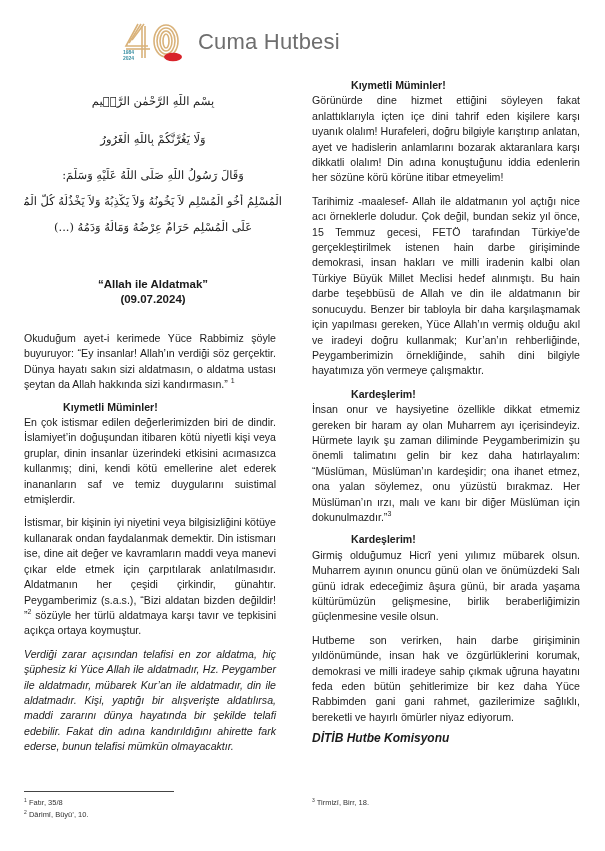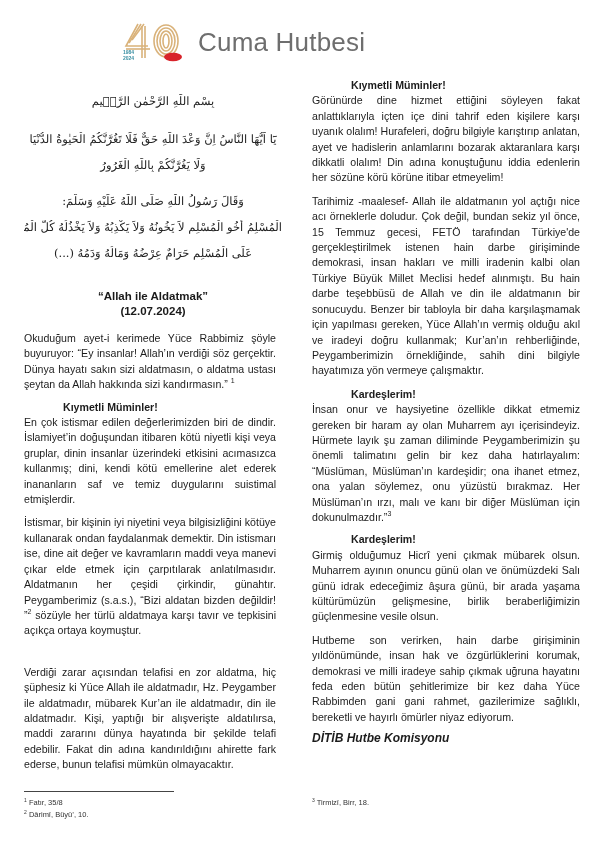--- a/index.html
+++ b/index.html
@@ -2,21 +2,21 @@
 <html><head>
 <meta charset="utf-8">
 <style>
   * { margin: 0; padding: 0; box-sizing: border-box; }
   html, body { width: 605px; height: 851px; background: #ffffff; overflow: hidden; }
   body { font-family: "Liberation Sans", sans-serif; color: #1a1a1a; position: relative; }
 
   .header { position: absolute; top: 22px; left: 122px; height: 40px; display: flex; align-items: center; }
   .logo { width: 62px; height: 40px; position: relative; }
   .logo svg { width: 62px; height: 40px; display: block; }
-  .brand-title { margin-left: 14px; font-size: 26px; color: #6e6e6e; font-family: "Liberation Sans", sans-serif; letter-spacing: 0.2px; }
+  .brand-title { margin-left: 14px; font-size: 22px; color: #6e6e6e; font-family: "Liberation Sans", sans-serif; letter-spacing: 0.2px; }
 
   .col { position: absolute; top: 0; }
   .col-left { left: 24px; width: 252px; }
   .col-right { left: 312px; width: 268px; }
 
   .text { font-size: 10.6px; line-height: 15.4px; text-align: justify; color: #1c1c1c; }
   .text p { margin: 0; }
   .h { font-weight: bold; font-size: 10.6px; line-height: 15.4px; color: #1c1c1c; padding-left: 39px; }
   sup { font-size: 7px; vertical-align: super; line-height: 0; }
 
@@ -52,48 +52,47 @@
       <text x="1" y="32" font-size="5" fill="#3a8fa3" font-family="Liberation Sans, sans-serif" font-weight="bold">1984</text>
       <text x="1" y="38" font-size="5" fill="#3a8fa3" font-family="Liberation Sans, sans-serif" font-weight="bold">2024</text>
       <ellipse cx="51" cy="35" rx="9" ry="4.2" fill="#d8232a"></ellipse>
     </svg>
   </div>
   <div class="brand-title">Cuma Hutbesi</div>
 </div>
 
 <div class="arabic" style="top:94px;">
   <div style="margin-bottom:24px;">بِسْمِ اللّٰهِ الرَّحْمٰنِ الرَّح۪يمِ</div>
-  <div style="margin-bottom:12px;">يَٓا اَيُّهَا النَّاسُ اِنَّ وَعْدَ اللّٰهِ حَقٌّ فَلَا تَغُرَّنَّكُمُ الْحَيٰوةُ الدُّنْيَا</div>
   <div style="margin-bottom:22px;">وَلَا يَغُرَّنَّكُمْ بِاللّٰهِ الْغَرُورُ</div>
   <div style="margin-bottom:12px;">وَقَالَ رَسُولُ اللّٰهِ صَلَّى اللّٰهُ عَلَيْهِ وَسَلَّمَ:</div>
   <div style="margin-bottom:12px;">الْمُسْلِمُ أَخُو الْمُسْلِمِ لاَ يَخُونُهُ وَلاَ يَكْذِبُهُ وَلاَ يَخْذُلُهُ كُلُّ الْمُسْلِمِ</div>
   <div>عَلَى الْمُسْلِمِ حَرَامٌ عِرْضُهُ وَمَالُهُ وَدَمُهُ (...)</div>
 </div>
 
-<div class="title" style="top:289px;">
+<div class="title" style="top:277px;">
   <div>“Allah ile Aldatmak”</div>
-  <div>(12.07.2024)</div>
+  <div>(09.07.2024)</div>
 </div>
 
 <div class="col col-left text" style="top:331px;">
   <p><span>Okuduğum ayet-i kerimede Yüce Rabbimiz şöyle buyuruyor: “Ey insanlar! Allah’ın verdiği söz gerçektir. Dünya hayatı sakın sizi aldatmasın, o aldatma ustası şeytan da Allah hakkında sizi kandırmasın.”</span> <sup>1</sup></p>
   <div class="h" style="margin-top:7px;">Kıymetli Müminler!</div>
   <p>En çok istismar edilen değerlerimizden biri de dindir. İslamiyet’in doğuşundan itibaren kötü niyetli kişi veya gruplar, dinin insanlar üzerindeki etkisini acımasızca kullanmış; dini, kendi kötü emellerine alet ederek inananların saf ve temiz duygularını suistimal etmişlerdir.</p>
   <p style="margin-top:8px;"><span>İstismar, bir kişinin iyi niyetini veya bilgisizliğini kötüye kullanarak ondan faydalanmak demektir. Din istismarı ise, dine ait değer ve kavramların maddi veya manevi çıkar elde etmek için çarpıtılarak anlatılmasıdır. Aldatmanın her çeşidi çirkindir, günahtır. Peygamberimiz (s.a.s.), “Bizi aldatan bizden değildir! ”</span><sup>2</sup><span> sözüyle her türlü aldatmaya karşı tavır ve tepkisini açıkça ortaya koymuştur.</span></p>
-  <p style="margin-top:26px;">Verdiği zarar açısından telafisi en zor aldatma, hiç şüphesiz ki Yüce Allah ile aldatmadır, Hz. Peygamber ile aldatmadır, mübarek Kur’an ile aldatmadır, din ile aldatmadır. Kişi, yaptığı bir alışverişte aldatılırsa, maddi zararını dünya hayatında bir şekilde telafi edebilir. Fakat din adına kandırıldığını ahirette fark ederse, bunun telafisi mümkün olmayacaktır.</p>
+  <p style="margin-top:8px;font-style:italic;">Verdiği zarar açısından telafisi en zor aldatma, hiç şüphesiz ki Yüce Allah ile aldatmadır, Hz. Peygamber ile aldatmadır, mübarek Kur’an ile aldatmadır, din ile aldatmadır. Kişi, yaptığı bir alışverişte aldatılırsa, maddi zararını dünya hayatında bir şekilde telafi edebilir. Fakat din adına kandırıldığını ahirette fark ederse, bunun telafisi mümkün olmayacaktır.</p>
 </div>
 
 <div class="col col-right text" style="top:78px;">
   <div class="h">Kıymetli Müminler!</div>
   <p>Görünürde dine hizmet ettiğini söyleyen fakat anlattıklarıyla içten içe dini tahrif eden kişilere karşı uyanık olalım! Hurafeleri, doğru bilgiyle karıştırıp anlatan, ayet ve hadislerin anlamlarını bozarak aktaranlara karşı dikkatli olalım! Din adına konuştuğunu iddia edenlerin her sözüne körü körüne itibar etmeyelim!</p>
   <p style="margin-top:8px;">Tarihimiz -maalesef- Allah ile aldatmanın yol açtığı nice acı örneklerle doludur. Çok değil, bundan sekiz yıl önce, 15 Temmuz gecesi, FETÖ tarafından Türkiye'de gerçekleştirilmek istenen hain darbe girişiminde demokrasi, insan hakları ve milli iradenin kalbi olan Türkiye Büyük Millet Meclisi hedef alınmıştı. Bu hain darbe teşebbüsü de Allah ve din ile aldatmanın bir sonucuydu. Benzer bir tabloyla bir daha karşılaşmamak için yapılması gereken, Yüce Allah’ın vermiş olduğu akıl ve iradeyi doğru kullanmak; Kur’an’ın rehberliğinde, Peygamberimizin örnekliğinde, sahih dini bilgiyle hayatımıza yön vermeye çalışmaktır.</p>
   <div class="h" style="margin-top:8px;">Kardeşlerim!</div>
   <p><span>İnsan onur ve haysiyetine özellikle dikkat etmemiz gereken bir haram ay olan Muharrem ayı içerisindeyiz. Hürmete layık şu zaman diliminde Peygamberimizin şu önemli talimatını gelin bir kez daha hatırlayalım: “Müslüman, Müslüman’ın kardeşidir; ona ihanet etmez, ona yalan söylemez, onu yüzüstü bırakmaz. Her Müslüman’ın ırzı, malı ve kanı bir diğer Müslüman için dokunulmazdır.”</span><sup>3</sup></p>
   <div class="h" style="margin-top:7px;">Kardeşlerim!</div>
-  <p>Girmiş olduğumuz Hicrî yeni çıkmak mübarek olsun. Muharrem ayının onuncu günü olan ve önümüzdeki Salı günü idrak edeceğimiz âşura günü, bir arada yaşama kültürümüzün gelişmesine, birlik beraberliğimizin güçlenmesine vesile olsun.</p>
+  <p>Girmiş olduğumuz Hicrî yeni yılımız mübarek olsun. Muharrem ayının onuncu günü olan ve önümüzdeki Salı günü idrak edeceğimiz âşura günü, bir arada yaşama kültürümüzün gelişmesine, birlik beraberliğimizin güçlenmesine vesile olsun.</p>
   <p style="margin-top:8px;">Hutbeme son verirken, hain darbe girişiminin yıldönümünde, insan hak ve özgürlüklerini korumak, demokrasi ve milli iradeye sahip çıkmak uğruna hayatını feda eden bütün şehitlerimize bir kez daha Yüce Rabbimden gani gani rahmet, gazilerimize sağlıklı, bereketli ve hayırlı ömürler niyaz ediyorum.</p>
   <div class="sign" style="margin-top:6px;">DİTİB Hutbe Komisyonu</div>
 </div>
 
 <div class="foot-rule"></div>
 <div class="footnote" style="left:24px; top:797px;">
   <div><sup>1</sup> <span>Fatır, 35/8</span></div>
   <div><sup>2</sup> <span>Dârimî, Büyû’, 10.</span></div>
 </div>
 <div class="footnote" style="left:312px; top:797px;">

